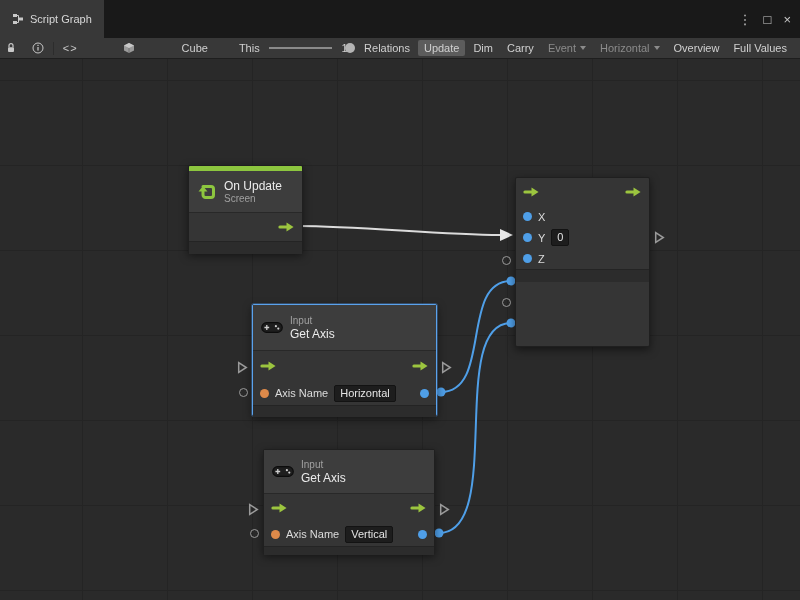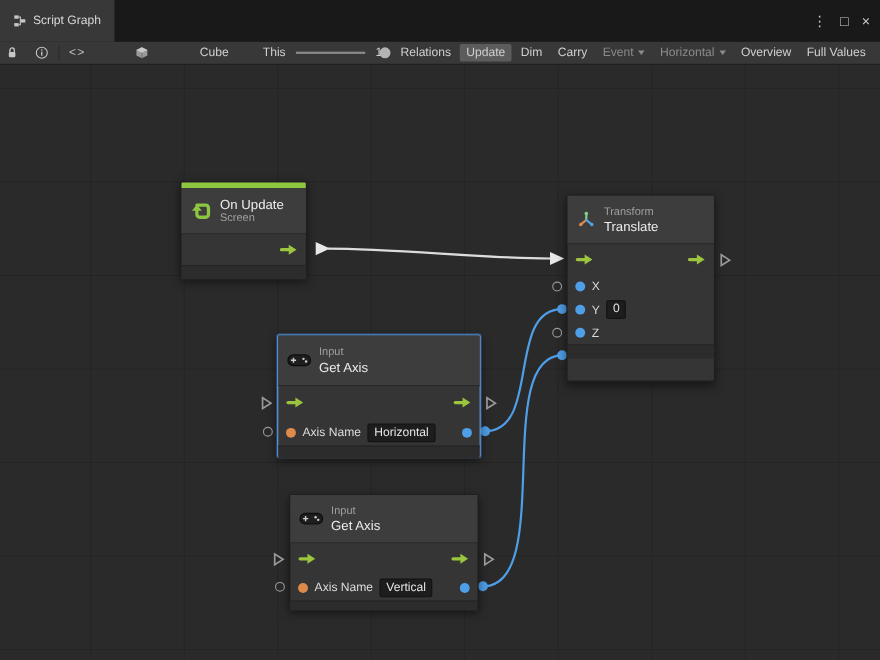--- a/index.html
+++ b/index.html
@@ -162,21 +162,21 @@
 
       <path d="M441,333 C492,333 460,222 511,222" stroke="#4f9fe8" stroke-width="2" fill="none"></path>
       <circle cx="441" cy="333" r="4.5" fill="#4f9fe8"></circle>
       <circle cx="511" cy="222" r="4.5" fill="#4f9fe8"></circle>
 
       <path d="M439,474 C505,474 447,264 511,264" stroke="#4f9fe8" stroke-width="2" fill="none"></path>
       <circle cx="439" cy="474" r="4.5" fill="#4f9fe8"></circle>
       <circle cx="511" cy="264" r="4.5" fill="#4f9fe8"></circle>
     </svg>
 
-    <div class="node" style="left:164px; top:106px; width:115px; height:88px;">
+    <div class="node" style="left:188px; top:106px; width:115px; height:88px;">
       <div class="accent-strip"></div>
       <div class="node-header" style="height:42px;">
         <svg width="20" height="20" viewBox="0 0 20 20">
           <path d="M6 4.5 H14 a2.5 2.5 0 0 1 2.5 2.5 V13 a2.5 2.5 0 0 1 -2.5 2.5 H8.5 A2.5 2.5 0 0 1 6 13 V9.5" fill="none" stroke="#8dc63f" stroke-width="3" stroke-linecap="round" stroke-linejoin="round"></path>
           <path d="M1.5 9.5 L6 4 L10.5 9.5 Z" fill="#8dc63f"></path>
         </svg>
         <div>
           <div class="node-title">On Update</div>
           <div class="node-sub">Screen</div>
         </div>
@@ -184,34 +184,20 @@
       <div class="row" style="height:28px; justify-content:flex-end;">
         <svg width="17" height="12" viewBox="0 0 18 12">
           <path d="M2 6 H9" stroke="#9cc53f" stroke-width="3.2" stroke-linecap="round"></path>
           <path d="M9 1.2 L16.5 6 L9 10.8 Z" fill="#9cc53f"></path>
         </svg>
       </div>
       <div class="node-footer" style="height:13px;"></div>
     </div>
 
     <div class="node" style="left:515px; top:118px; width:135px; height:170px;">
-      <div class="node-header" style="height:44px;">
-        <svg width="18" height="18" viewBox="0 0 18 18">
-          <path d="M9 9 V3" stroke="#7fd18b" stroke-width="2" stroke-linecap="round"></path>
-          <circle cx="9" cy="3" r="1.6" fill="#7fd18b"></circle>
-          <path d="M9 9 L4 13" stroke="#e08a4e" stroke-width="2" stroke-linecap="round"></path>
-          <circle cx="4" cy="13" r="1.6" fill="#e08a4e"></circle>
-          <path d="M9 9 L14 13" stroke="#53a1e8" stroke-width="2" stroke-linecap="round"></path>
-          <circle cx="14" cy="13" r="1.6" fill="#53a1e8"></circle>
-        </svg>
-        <div>
-          <div class="node-cat">Transform</div>
-          <div class="node-title">Translate</div>
-        </div>
-      </div>
 
       <div class="row" style="height:28px; justify-content:space-between;">
         <svg width="17" height="12" viewBox="0 0 18 12">
           <path d="M2 6 H9" stroke="#9cc53f" stroke-width="3.2" stroke-linecap="round"></path>
           <path d="M9 1.2 L16.5 6 L9 10.8 Z" fill="#9cc53f"></path>
         </svg>
         <svg width="17" height="12" viewBox="0 0 18 12">
           <path d="M2 6 H9" stroke="#9cc53f" stroke-width="3.2" stroke-linecap="round"></path>
           <path d="M9 1.2 L16.5 6 L9 10.8 Z" fill="#9cc53f"></path>
         </svg>

